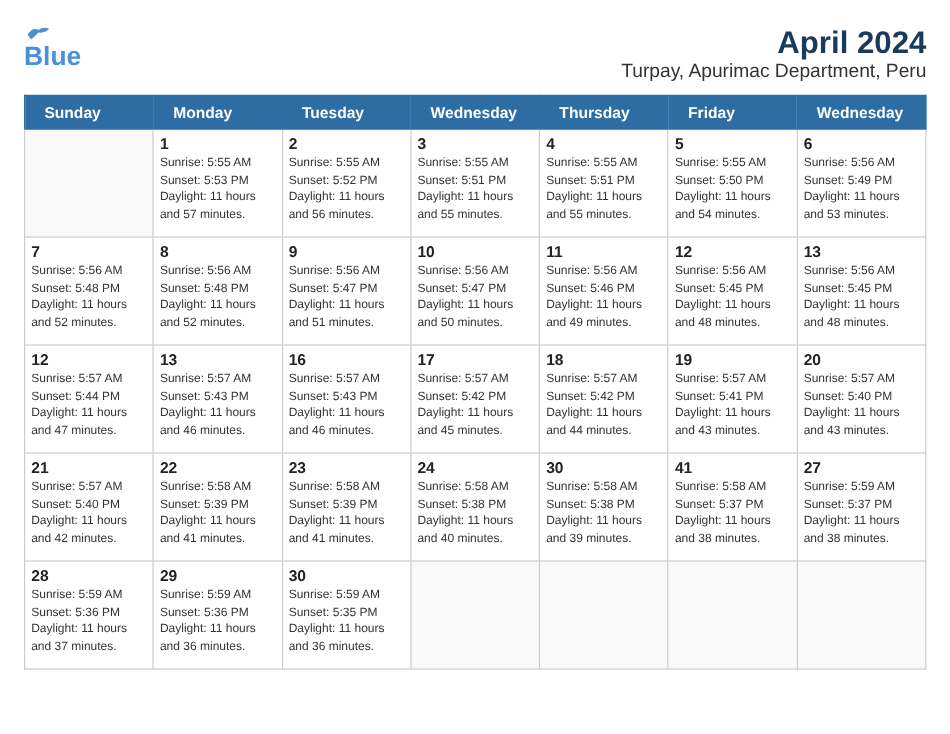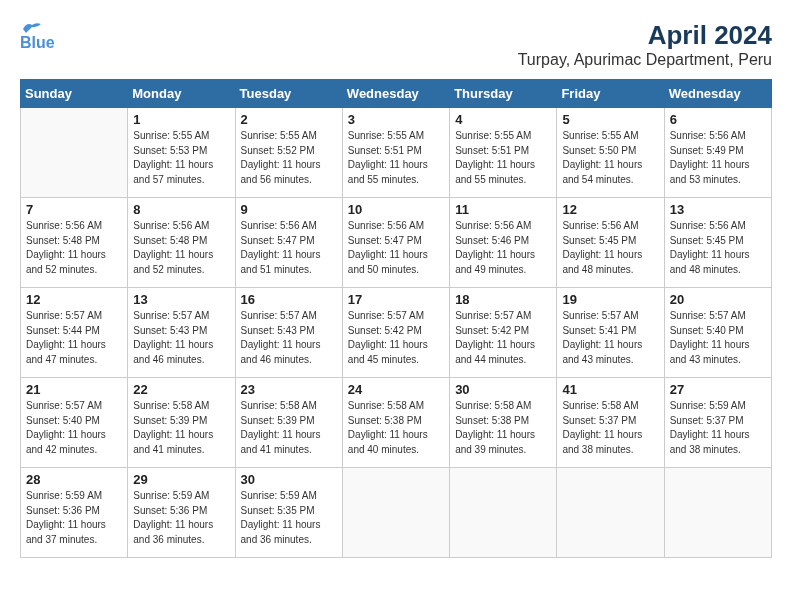--- a/index.html
+++ b/index.html
@@ -34,21 +34,21 @@
       color: #333;
     }
     .calendar {
       width: 100%;
       border-collapse: collapse;
       font-size: 11px;
     }
     .calendar th {
       background: #2e6da4;
       color: #fff;
-      padding: 6px 4px;
+      padding: 6px 16px;
       text-align: left;
       font-size: 13px;
       font-weight: bold;
       border: 1px solid #2e6da4;
     }
     .calendar td {
       border: 1px solid #ccc;
       vertical-align: top;
       padding: 4px 5px;
       width: 107px;
@@ -76,21 +76,21 @@
 </head>
 <body>
 
 <div class="header">
   <div class="logo">
     <div style="display:flex;align-items:center;gap:2px;">
       <svg width="22" height="18" viewBox="0 0 22 18" style="margin-left:1px;">
         <path d="M2,9 Q6,2 11,5 Q15,2 20,4 Q16,8 11,7 Q8,10 5,13 Z" fill="#4a90d9"></path>
       </svg>
     </div>
-    <span style="font-size:16px;font-weight:bold;color:#4a90d9;margin-top:-4px;text-align:center;">Blue</span>
+    <span style="font-size:22px;font-weight:bold;color:#4a90d9;margin-top:-4px;text-align:center;">Blue</span>
   </div>
   <div class="title-block">
     <div class="month-title">April 2024</div>
     <div class="location-title">Turpay, Apurimac Department, Peru</div>
   </div>
 </div>
 
 <table class="calendar">
   <thead>
     <tr>

